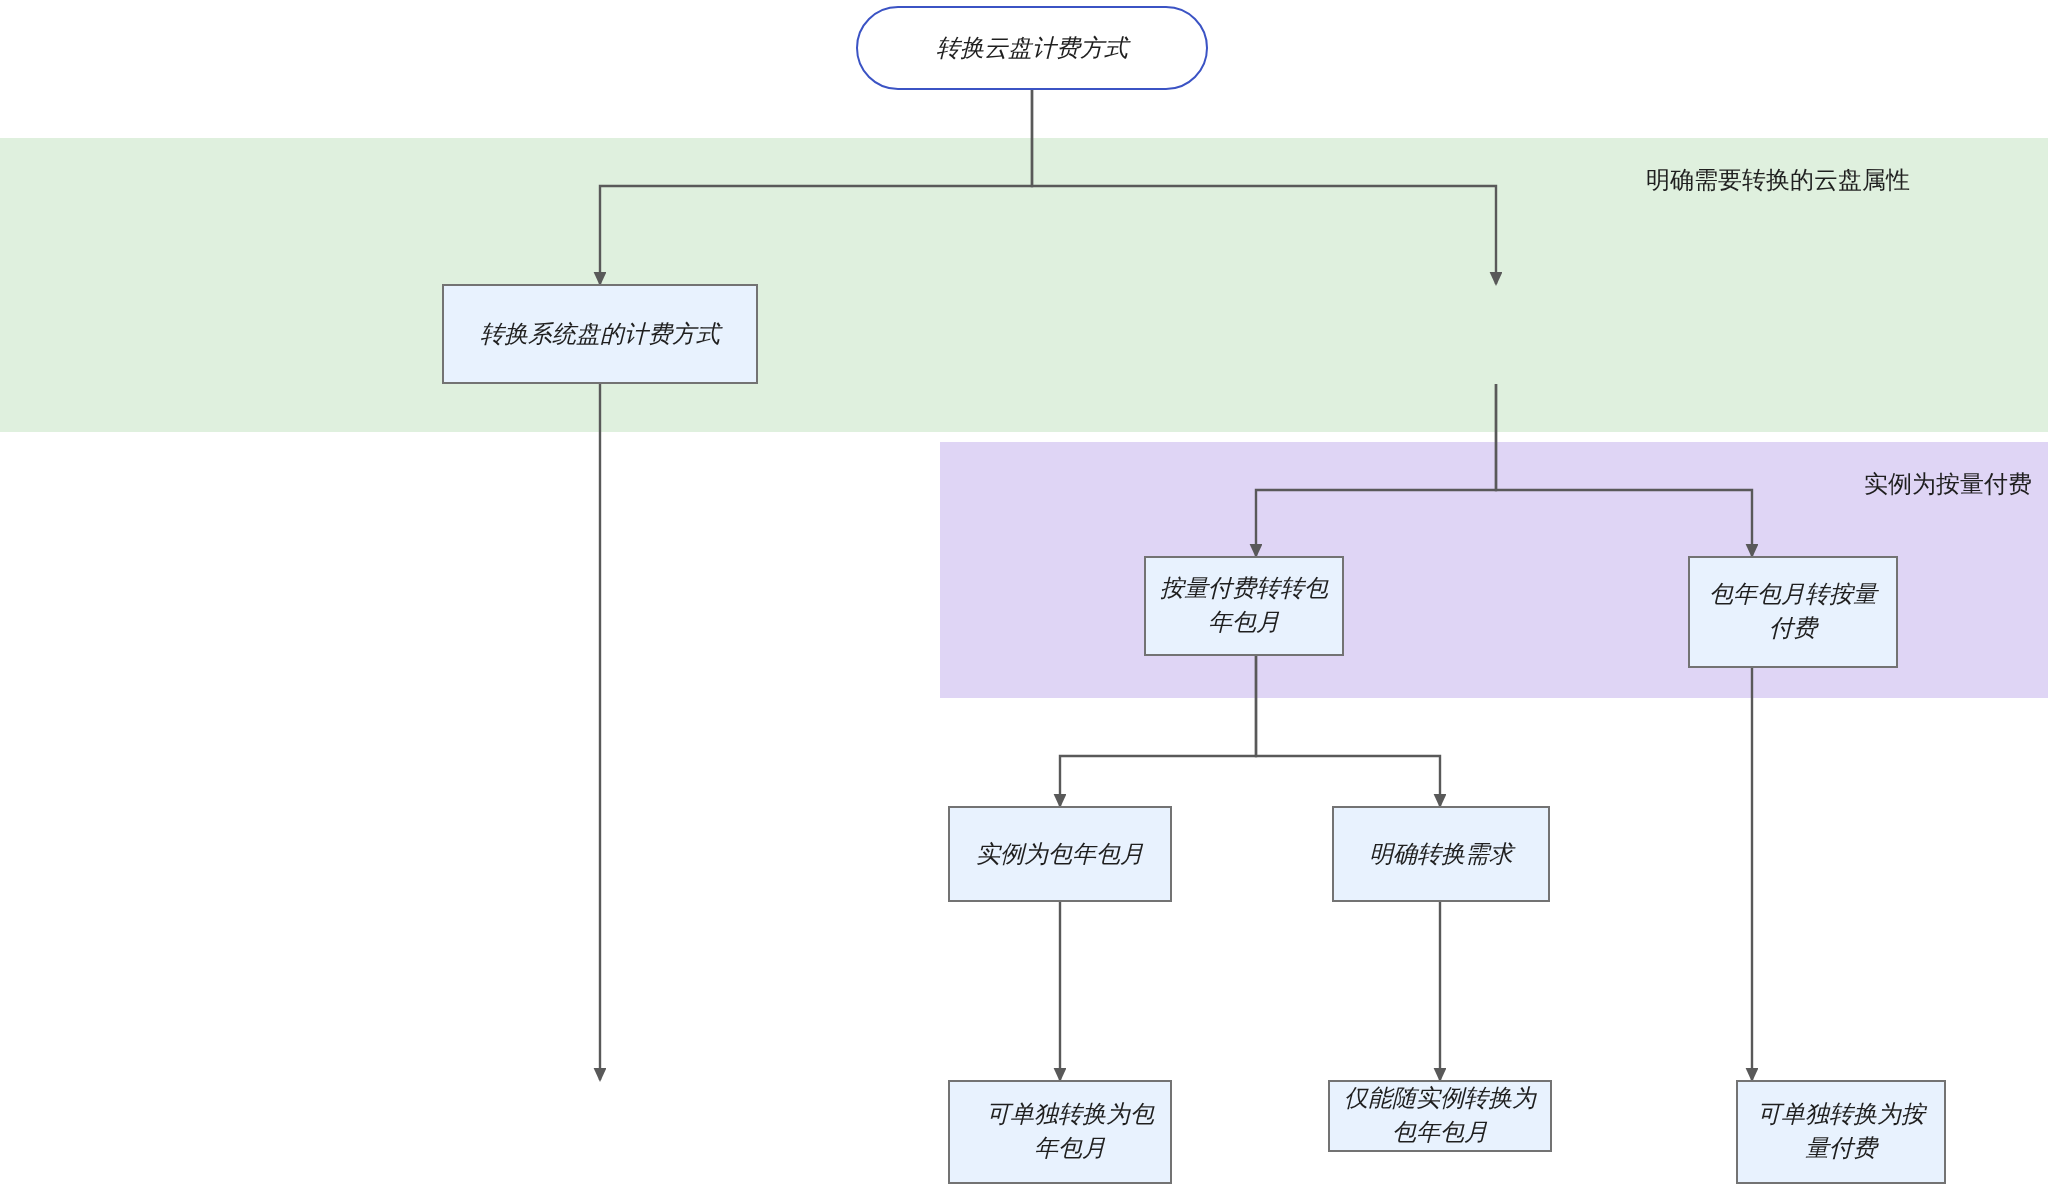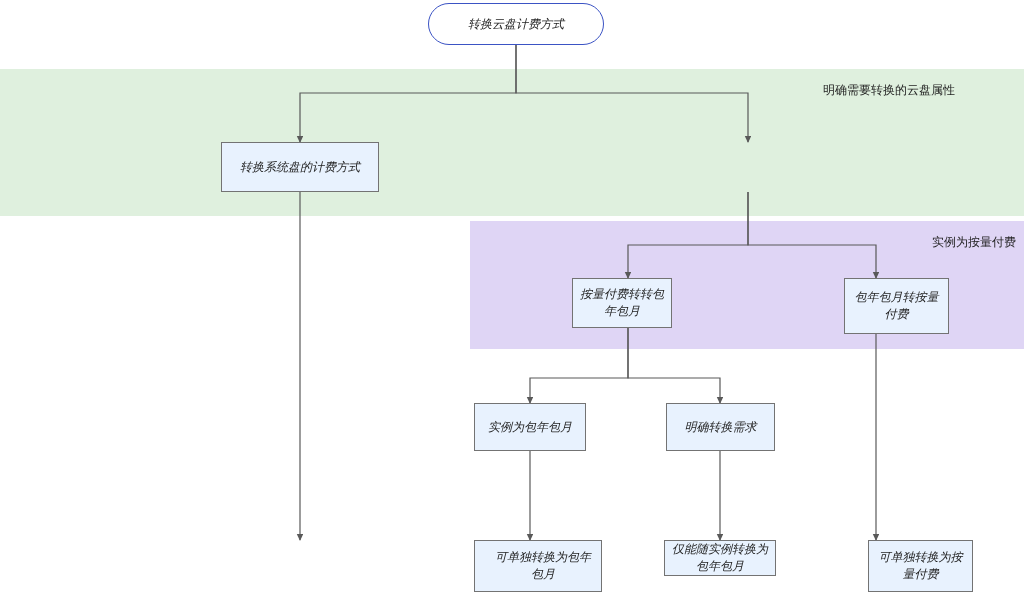--- a/index.html
+++ b/index.html
@@ -98,21 +98,21 @@
     </div>
   <div class="node rect" id="node-4" style="left: 844px; top: 278px; width: 105px; height: 56px;">
       <span>包年包月转按量付费</span>
     </div>
   <div class="node rect" id="node-5" style="left: 474px; top: 403px; width: 112px; height: 48px;">
       <span>实例为包年包月</span>
     </div>
   <div class="node rect" id="node-6" style="left: 666px; top: 403px; width: 109px; height: 48px;">
       <span>明确转换需求</span>
     </div>
-  <div class="node rect" id="node-8" style="left: 474px; top: 540px; width: 128px; height: 52px; padding-left: 16px;">
+  <div class="node rect" id="node-8" style="left: 474px; top: 540px; width: 112px; height: 52px; padding-left: 16px;">
       <span>可单独转换为包年包月</span>
     </div>
   <div class="node rect" id="node-9" style="left: 664px; top: 540px; width: 112px; height: 36px;">
       <span>仅能随实例转换为包年包月</span>
     </div>
   <div class="node rect" id="node-10" style="left: 824px; top: 540px; width: 105px; height: 52px; margin-left: 44px;">
       <span>可单独转换为按量付费</span>
     </div>
 
 </div>

